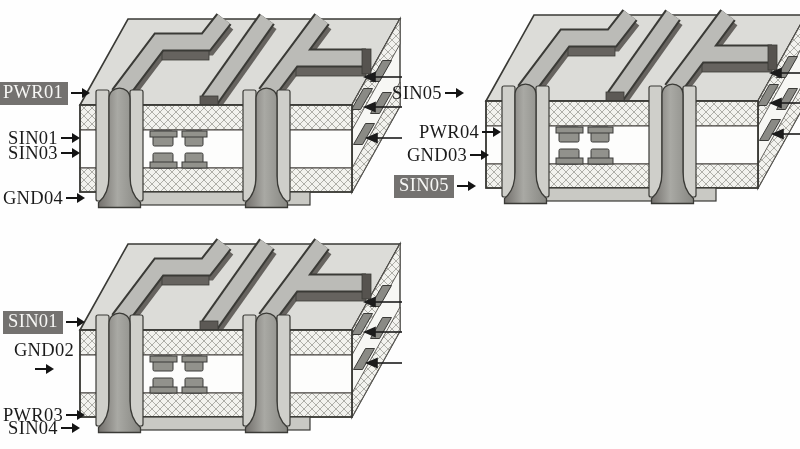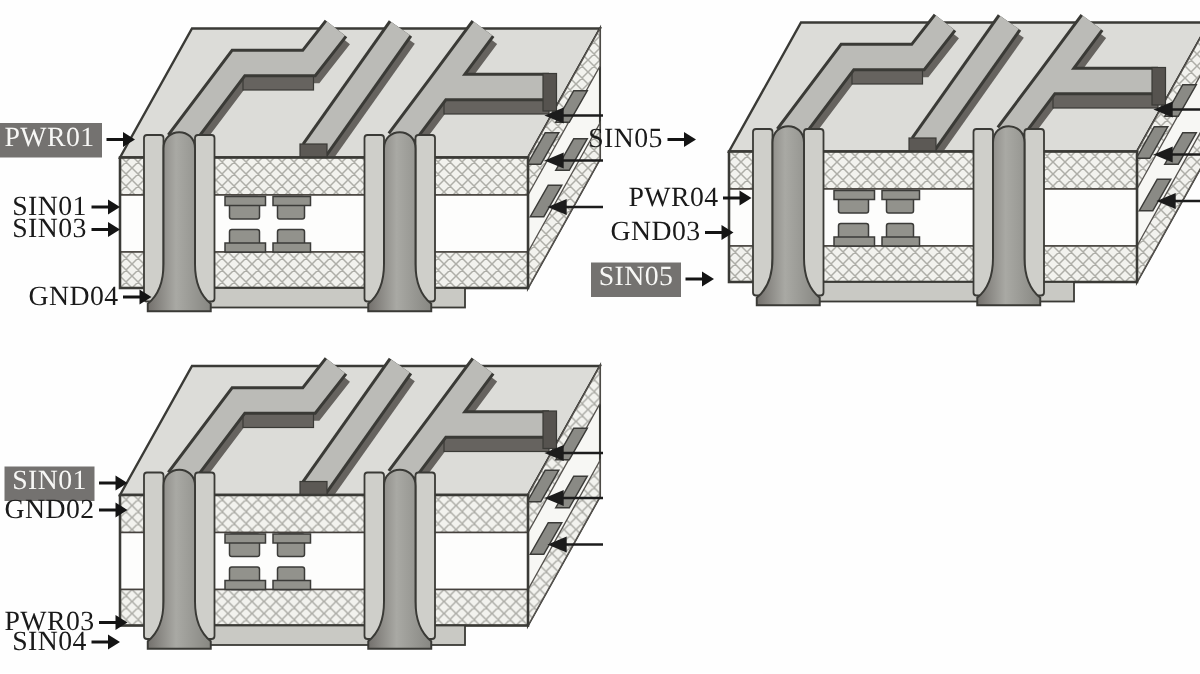--- a/index.html
+++ b/index.html
@@ -131,21 +131,21 @@
     <span class="arrow"></span>
     </div>
   <div class="lbl" style="top:127px;left:0;width:88px;">
     <span class="txt">SIN01</span>
     <span class="arrow"></span>
     </div>
   <div class="lbl" style="top:142px;left:0;width:88px;">
     <span class="txt">SIN03</span>
     <span class="arrow"></span>
     </div>
-  <div class="lbl" style="top:187px;left:0;width:88px;padding-left:16px;">
+  <div class="lbl" style="top:187px;left:0;width:88px;">
     <span class="txt">GND04</span>
     <span class="arrow"></span>
     </div>
 
   <div class="lbl" style="top:82px;left:384px;width:88px;">
     <span class="txt">SIN05</span>
     <span class="arrow"></span>
     </div>
   <div class="lbl" style="top:121px;left:384px;width:88px;margin-left:32px;">
     <span class="txt">PWR04</span>
@@ -157,21 +157,21 @@
     </div>
   <div class="lbl hl" style="top:175px;left:384px;width:102px;">
     <span class="txt">SIN05</span>
     <span class="arrow"></span>
     </div>
 
   <div class="lbl hl" style="top:311px;left:0;width:88px;">
     <span class="txt">SIN01</span>
     <span class="arrow"></span>
     </div>
-  <div class="lbl" style="top:329px;left:0;width:88px;">
+  <div class="lbl" style="top:346px;left:0;width:88px;flex-direction:column;">
     <span class="txt">GND02</span>
     <span class="arrow"></span>
     </div>
   <div class="lbl" style="top:372px;left:0;width:88px;margin-top:32px;">
     <span class="txt">PWR03</span>
     <span class="arrow"></span>
     </div>
   <div class="lbl" style="top:417px;left:0;width:88px;">
     <span class="txt">SIN04</span>
     <span class="arrow"></span>

